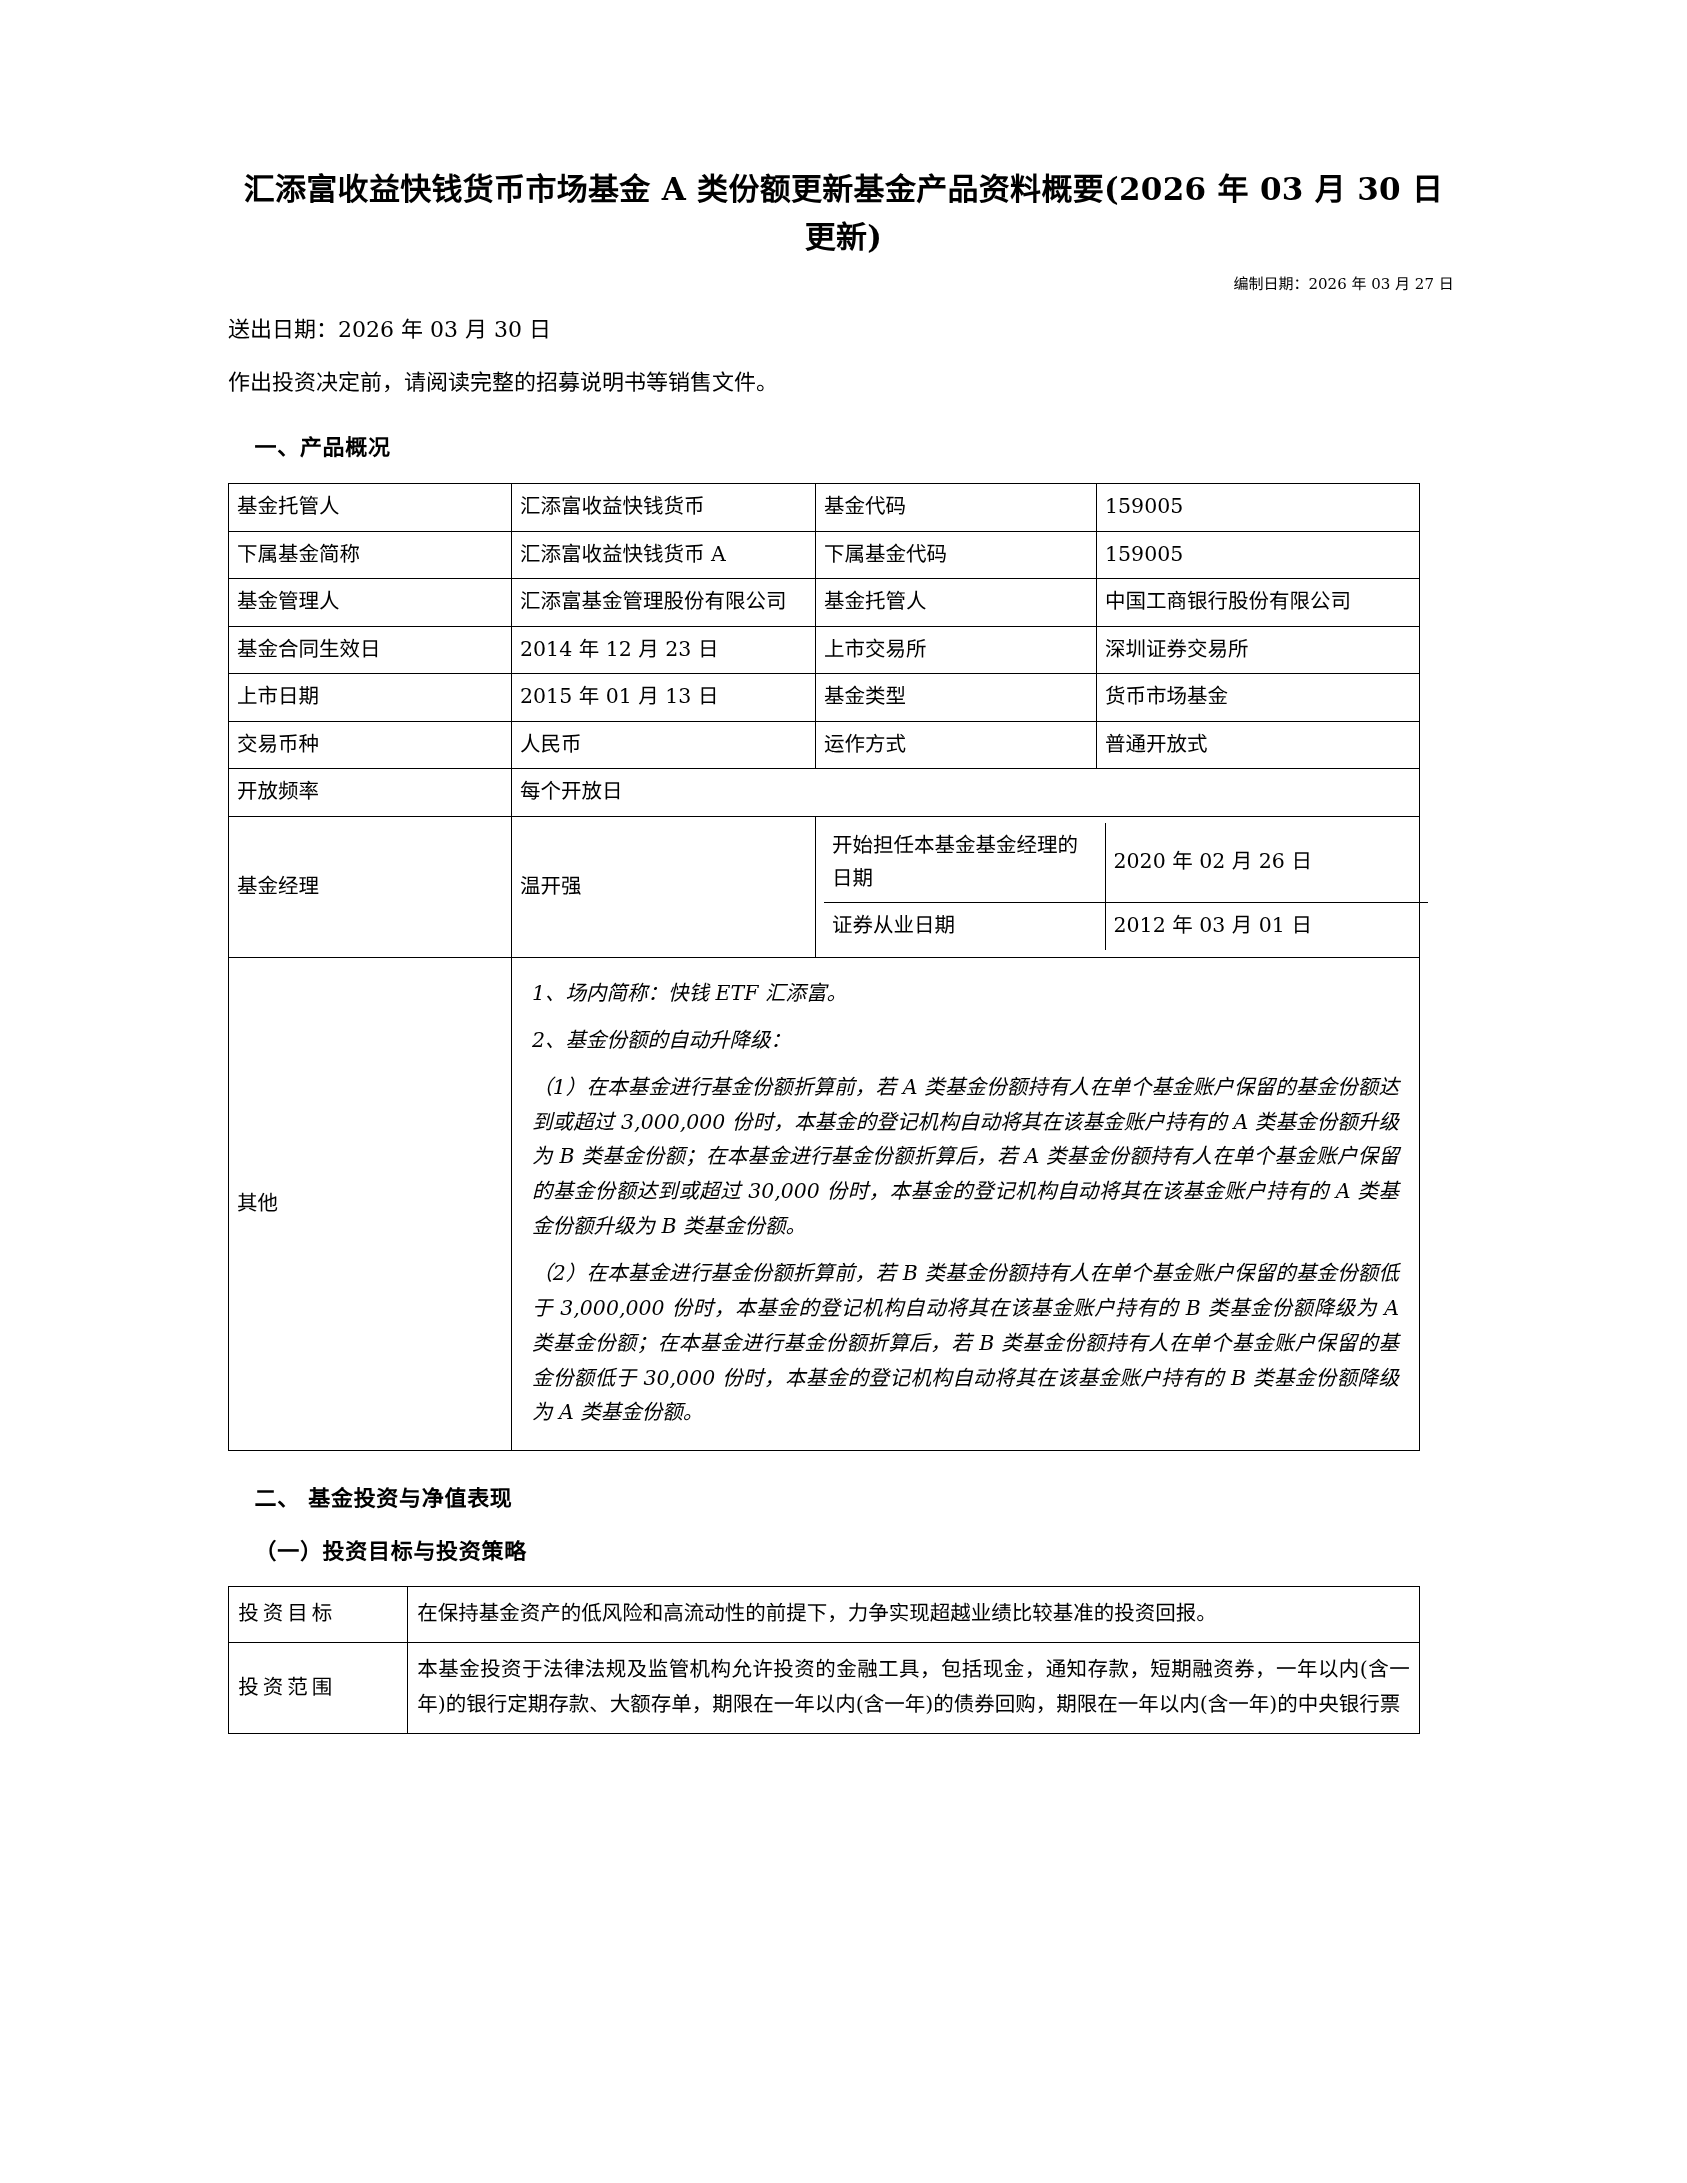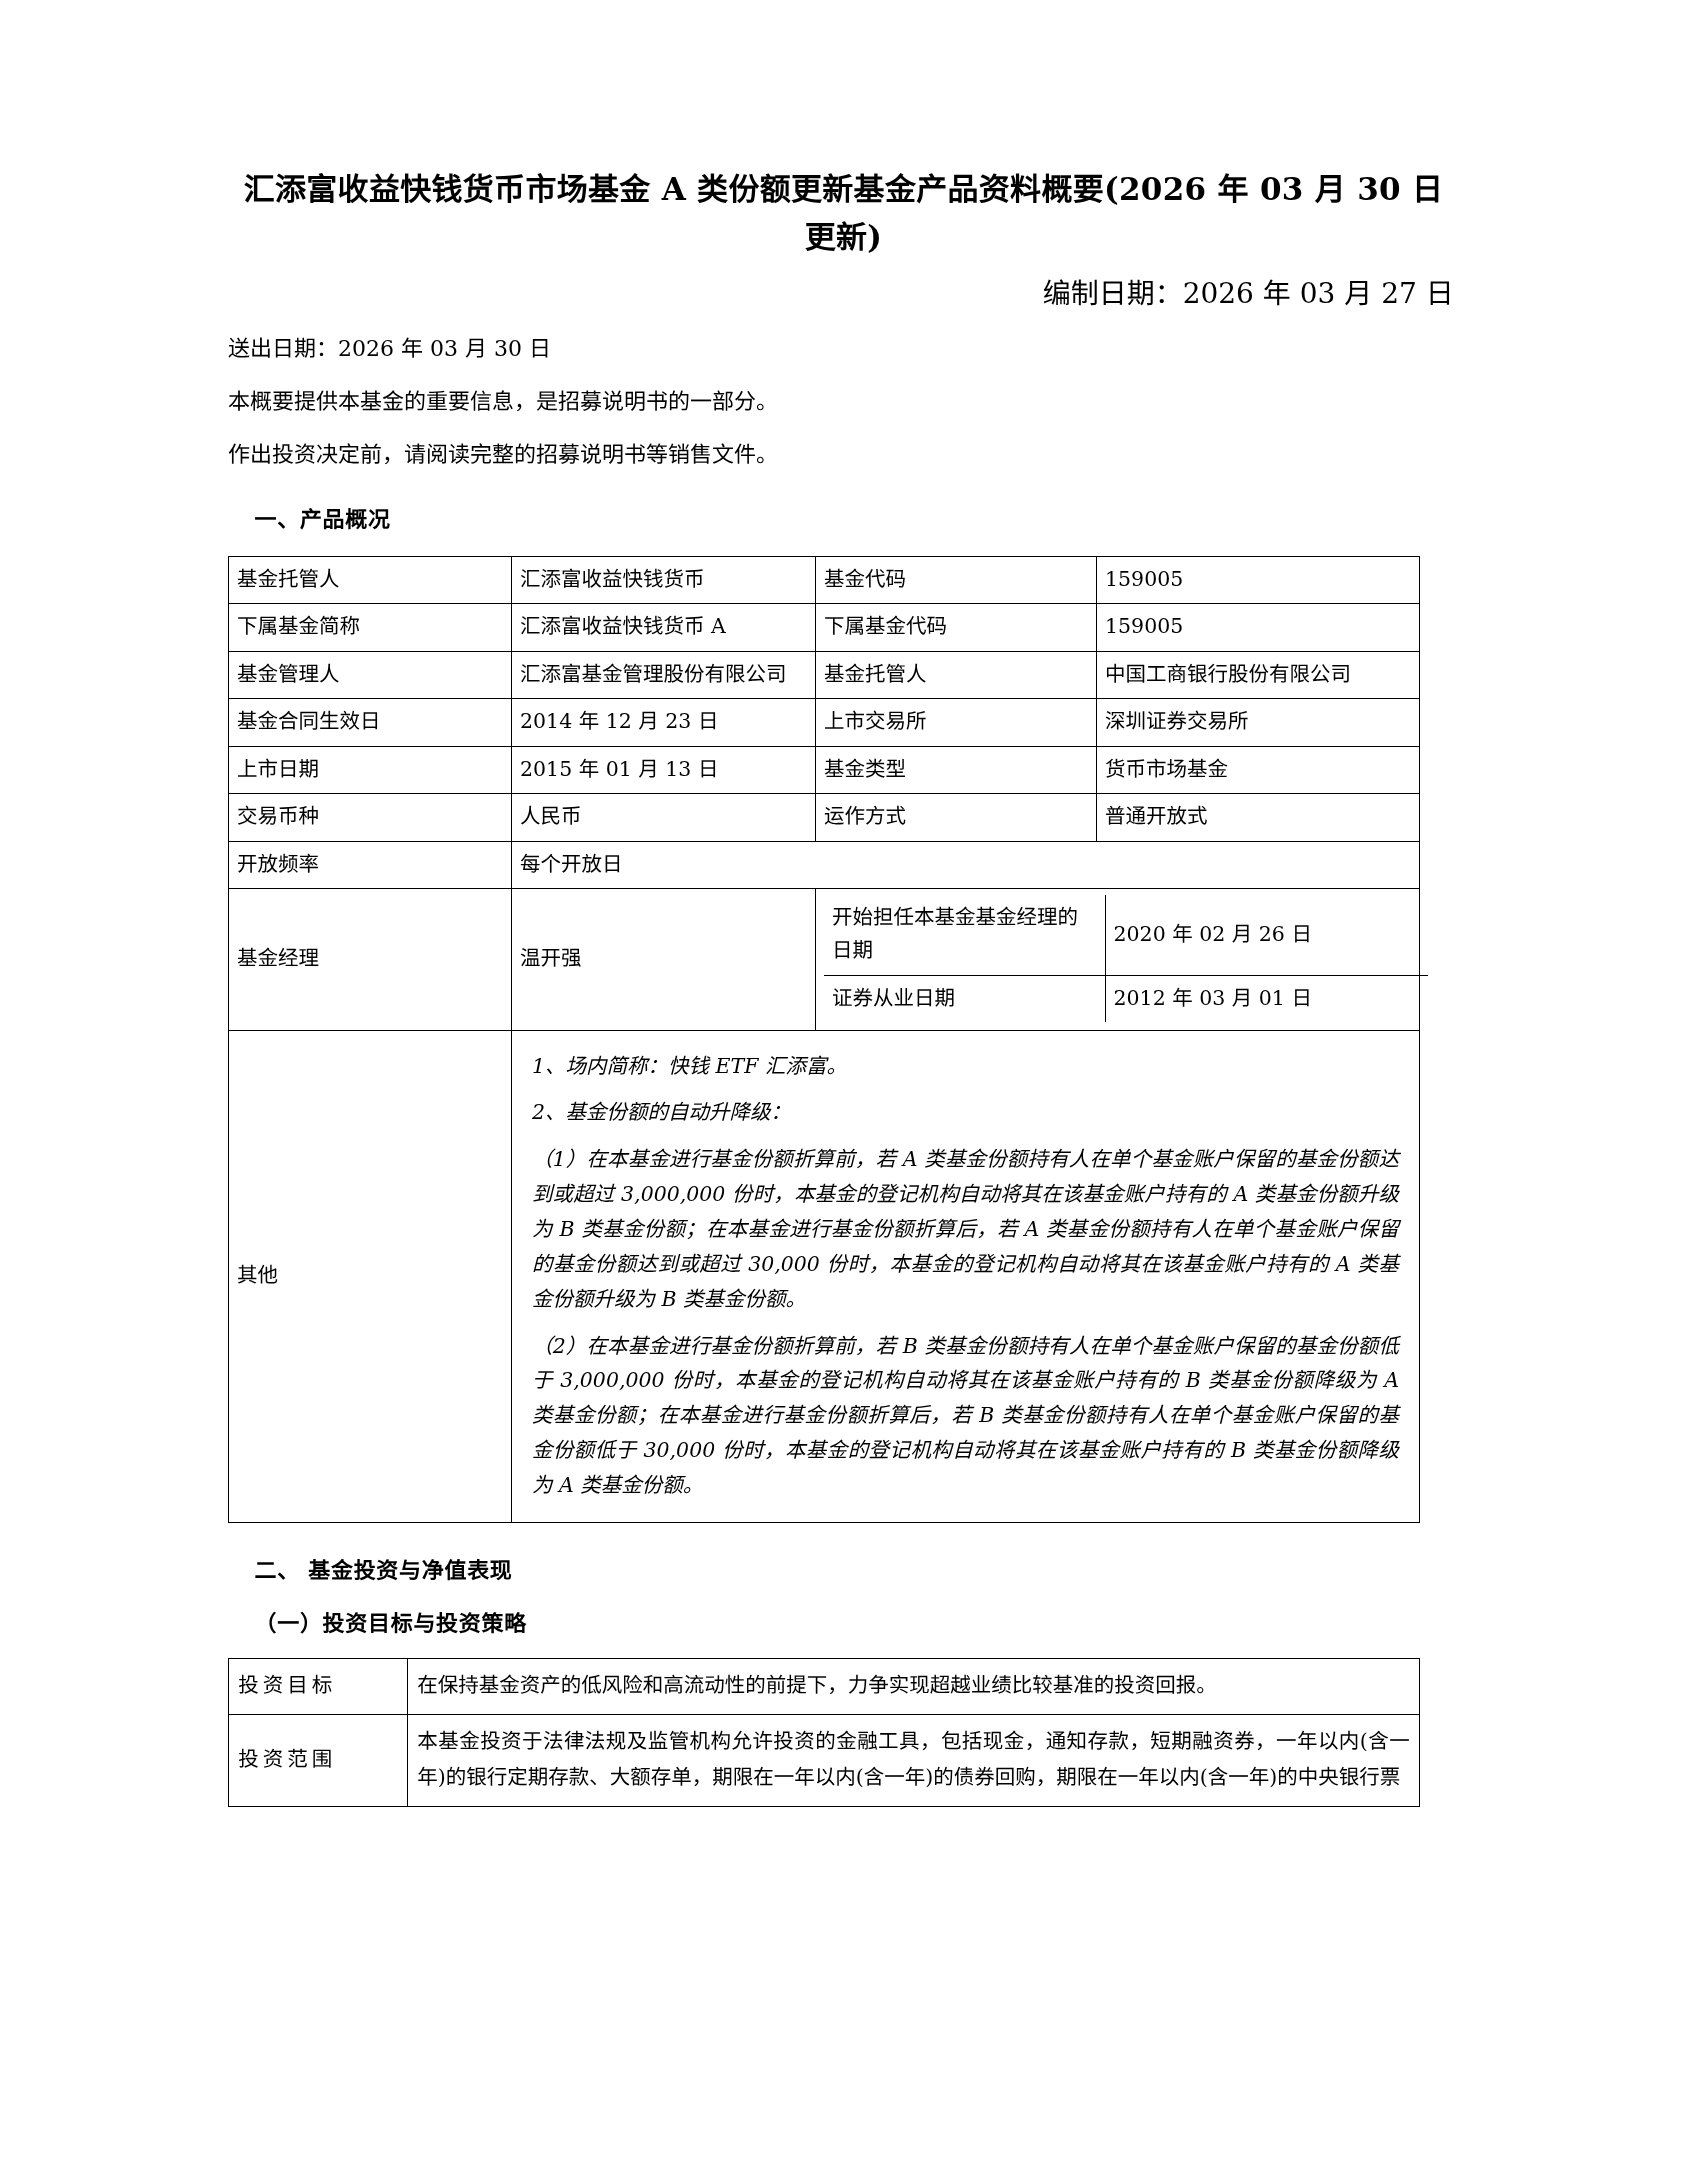--- a/index.html
+++ b/index.html
@@ -30,21 +30,21 @@
     line-height: 1.55;
     text-align: center;
     letter-spacing: 0.3px;
     margin: 0 0 12px 0;
     padding: 0 6.6px;
   }
 
   
   .line-right {
     text-align: right;
-    font-size: 28px;
+    font-size: 15px;
     line-height: 1.5;
     margin: 1px 0 0 0;
     padding-right: 5.3px;
   }
   .line-center {
     font-size: 22px;
     line-height: 1.5;
     margin: 17px 0 0 0;
   }
   .line-center.sub {
@@ -150,21 +150,20 @@
 <body>
 
 <div class="page">
 
   <h1 class="doc-title">汇添富收益快钱货币市场基金 A 类份额更新基金产品资料概要(2026 年 03 月 30 日更新)</h1>
 
   <div class="line-right">编制日期：2026 年 03 月 27 日</div>
 
   <div class="line-center">送出日期：2026 年 03 月 30 日</div>
 
-  <div class="line-center sub">本概要提供本基金的重要信息，是招募说明书的一部分。</div>
 
   <div class="line-center sub">作出投资决定前，请阅读完整的招募说明书等销售文件。</div>
 
   <div class="sec-h1">一、产品概况</div>
 
   <table class="doc-tbl">
     <colgroup>
       <col class="c1">
         <col class="c2">
         <col class="c3">

